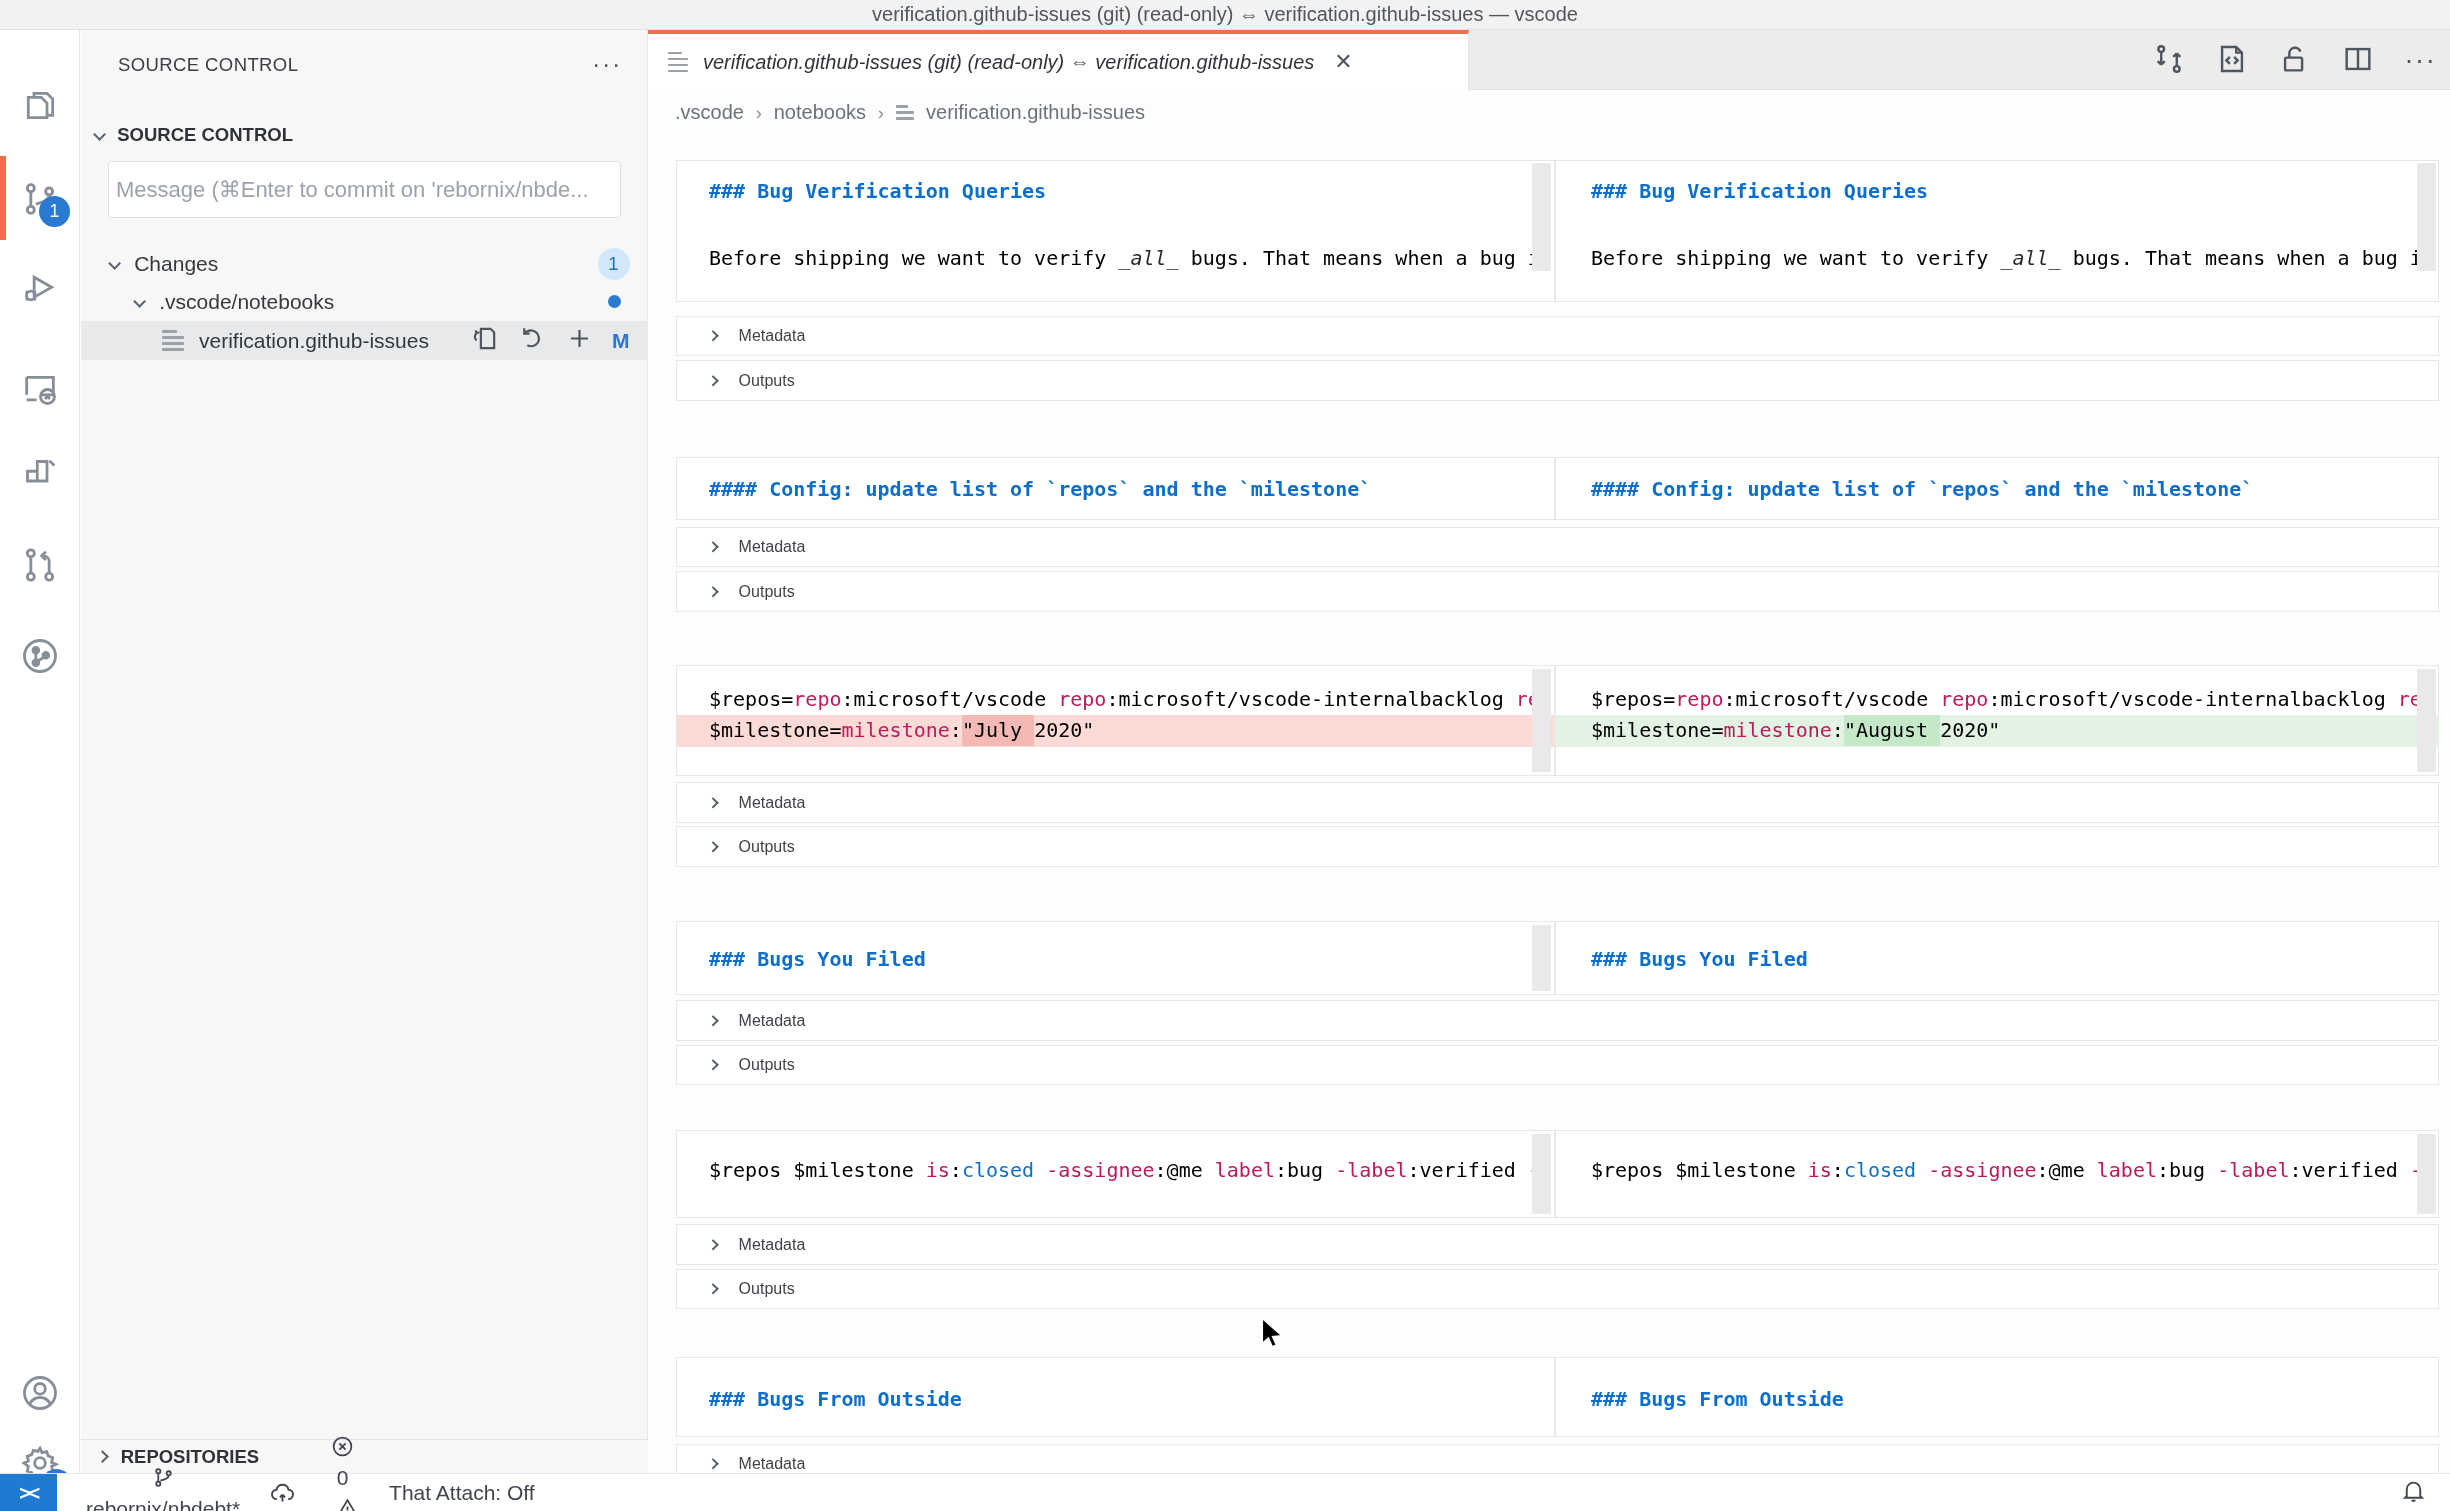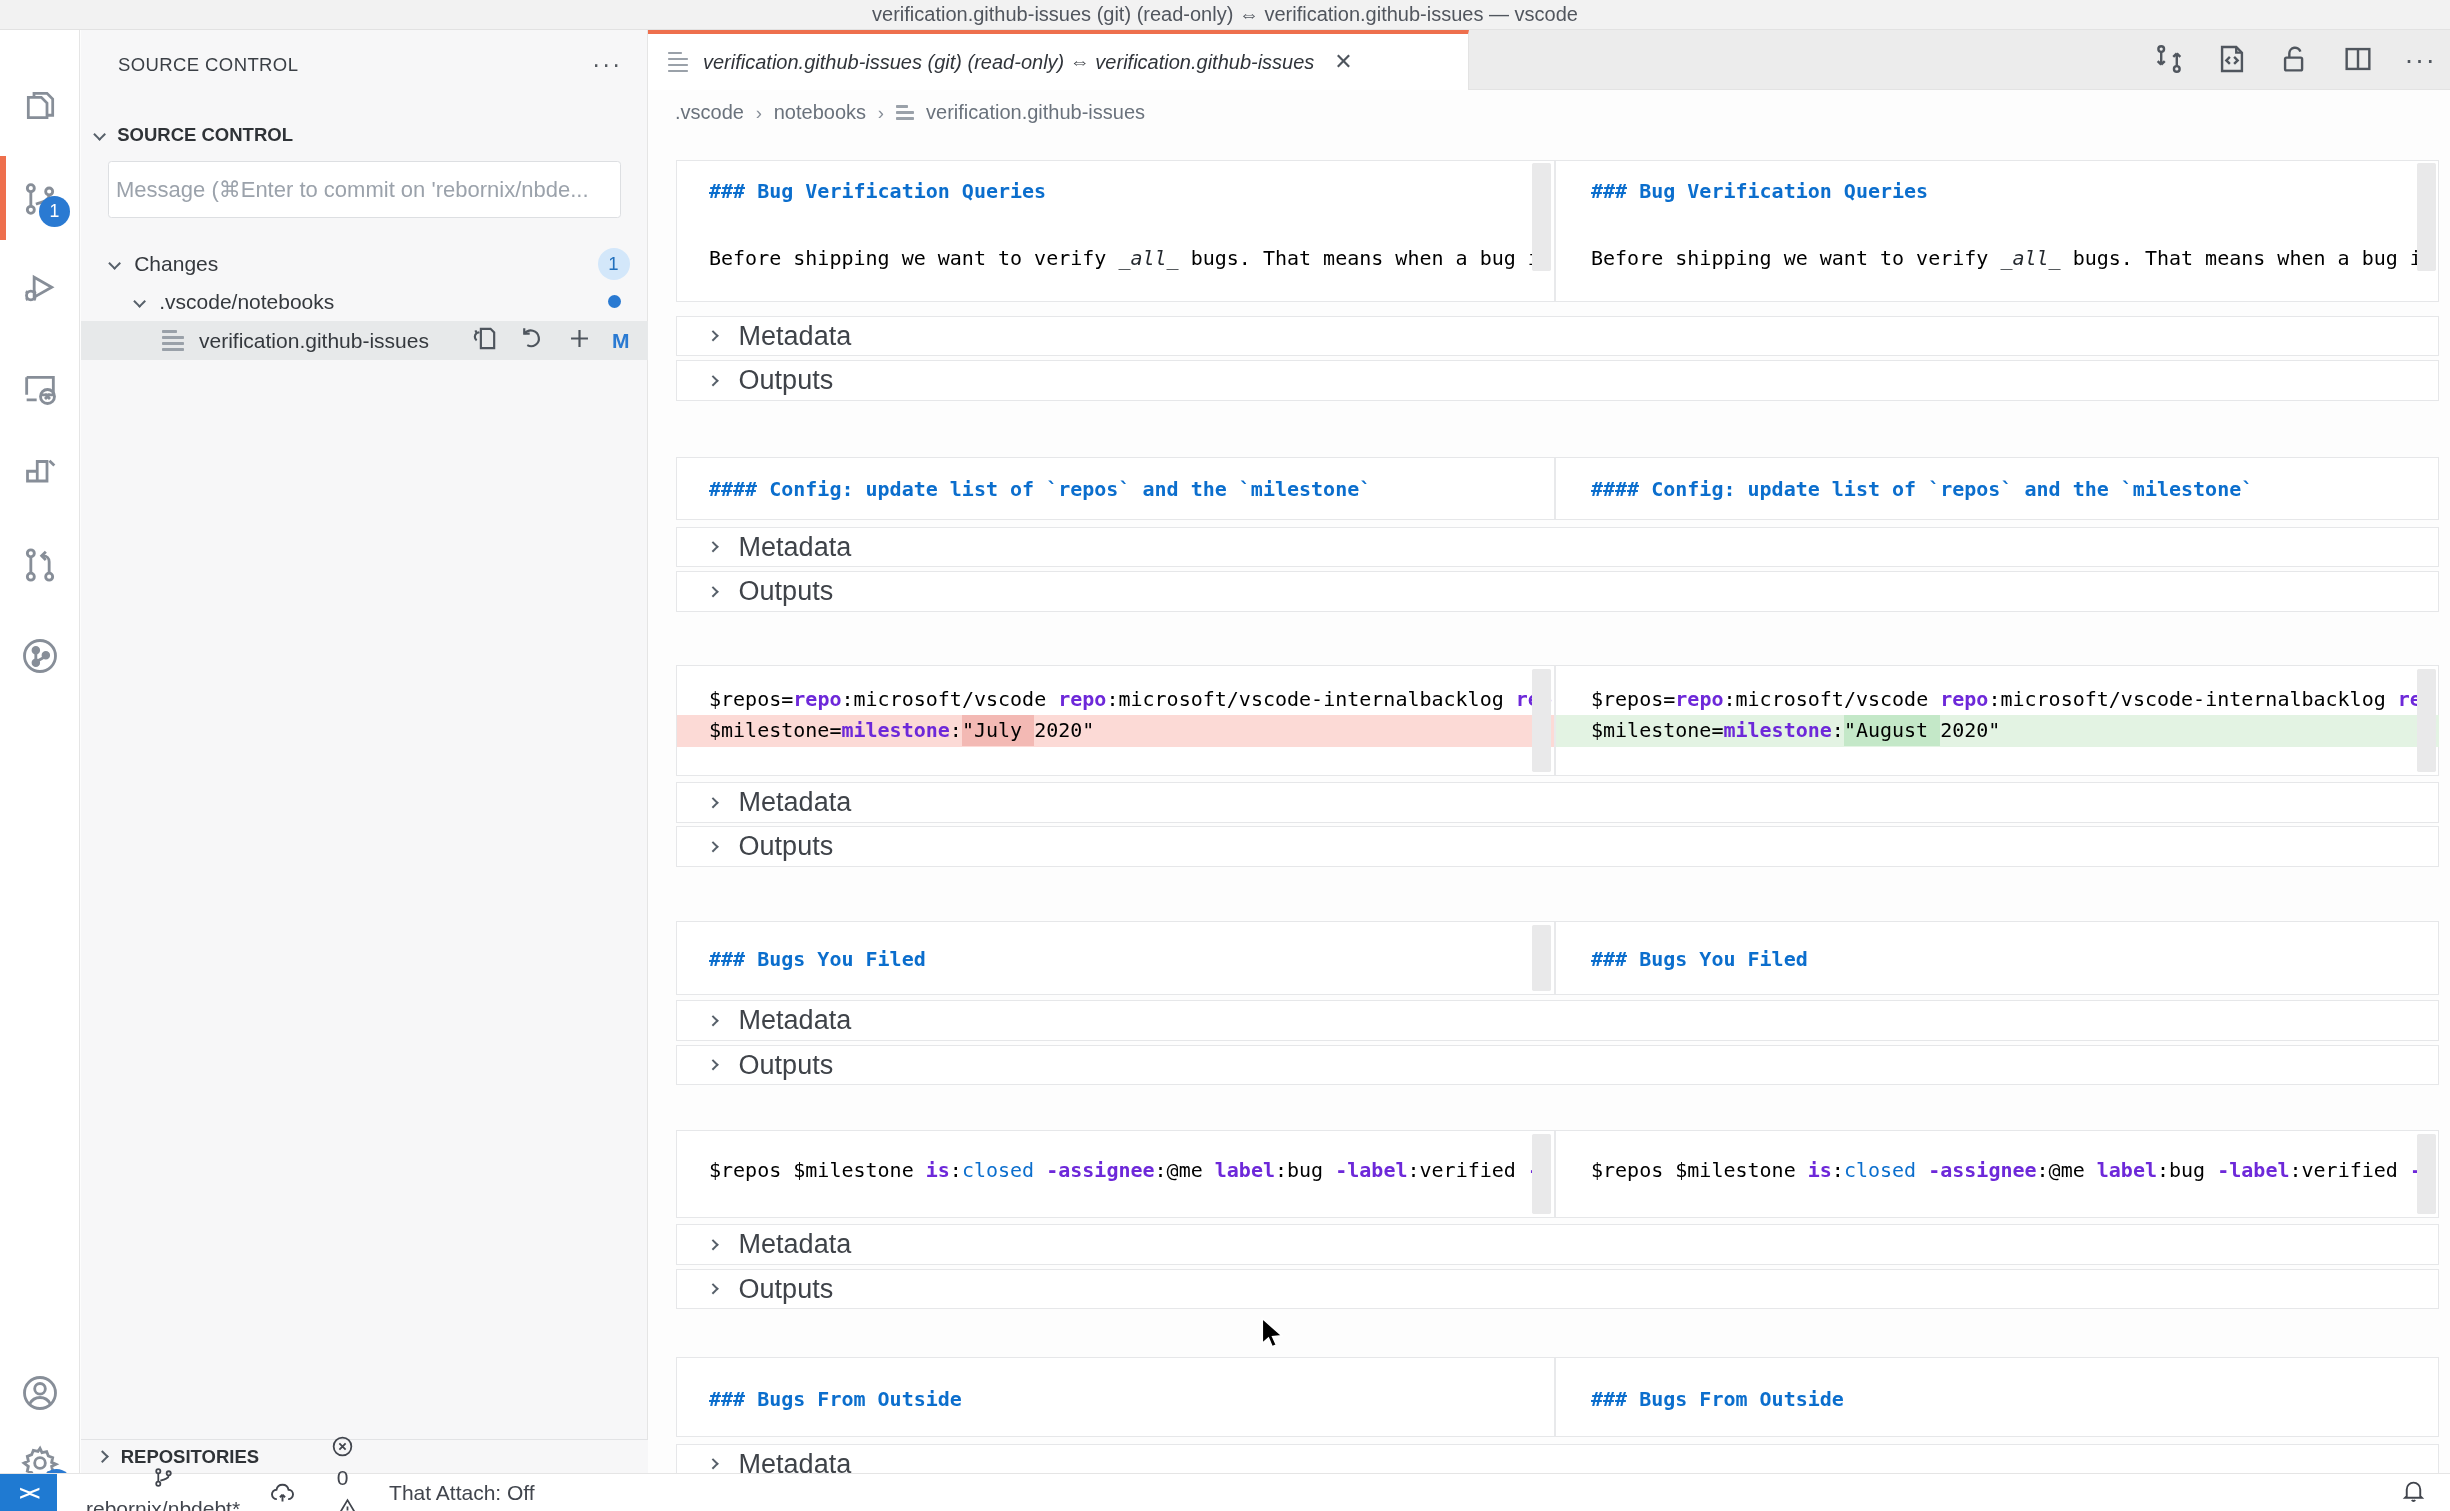--- a/index.html
+++ b/index.html
@@ -65,27 +65,27 @@
   .bc-sep{font-size:18.5px;color:#878e98;}
   .content{position:absolute;left:0;top:107px;width:1802px;height:1339px;overflow:hidden;background:#fdfdfd;}
 
   
   .cell-box{position:absolute;left:28px;width:1763px;background:#ffffff;border:0.8px solid #e6e7e9;}
   .pane-divider{position:absolute;left:877px;top:0;bottom:0;width:1.7px;background:#e8e9eb;}
   .mono{font-family:"DejaVu Sans Mono","Liberation Mono",monospace;font-size:20px;line-height:31px;white-space:pre;}
   .mk-heading{position:absolute;font-weight:bold;color:#0b6ecd;}
   .mk-body{position:absolute;color:#24292f;}
   .code-line{position:absolute;height:32px;display:flex;align-items:flex-start;}
-  .tok-fg{color:#000000;} .tok-red{color:#6d28d9;font-weight:bold;} .tok-blue{color:#0b6ecd;} .tok-italic{font-style:italic;color:#24292f;}
+  .tok-fg{color:#000000;} .tok-red{color:#be185d;} .tok-blue{color:#0b6ecd;} .tok-italic{font-style:italic;color:#24292f;}
   .hl-del{background:#f3b9b4;} .hl-ins{background:#c4e8c8;}
   .bg-del{background:#fcdad6;} .bg-ins{background:#e3f3e3;}
   .sb{position:absolute;width:19.3px;background:#e9e9ea;border-radius:1.7px;}
   .cell-row{position:absolute;left:28px;width:1763px;background:#ffffff;border:0.8px solid #e6e7e9;
     display:flex;align-items:center;padding-left:32px;gap:22px;}
-  .cell-row .label{font-size:27px;color:#3f4349;}
+  .cell-row .label{font-size:16px;color:#3f4349;}
   .cell-row .chev{width:7.6px;height:7.6px;border-color:#57606a;}
 
   
   .statusbar{position:absolute;left:0;bottom:0;width:2450px;height:39px;background:#ffffff;
     border-top:0.8px solid #e5e5e5;display:flex;align-items:center;font-size:21px;color:#41454d;}
   .remote-ind{width:57px;height:39px;background:#1f7ad2;color:#ffffff;display:flex;align-items:center;
     justify-content:center;font-size:20px;font-weight:bold;letter-spacing:-2.5px;}
   .sb-item{display:flex;align-items:center;gap:6.7px;margin-left:29px;flex-direction:column;}
   .sb-item svg{stroke:#41454d;fill:none;stroke-width:1.7;}
   .statusbar .bell{margin-left:auto;margin-right:23.5px;}

